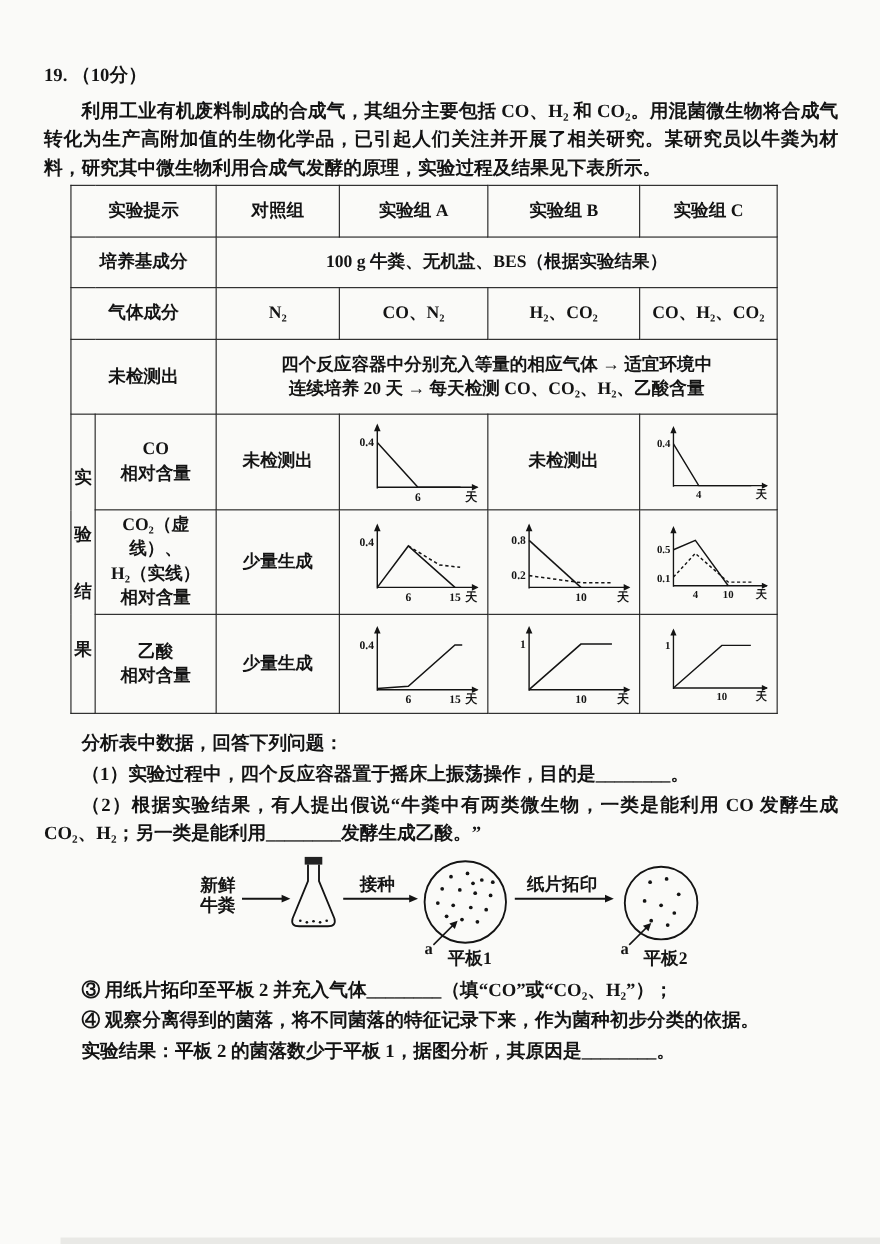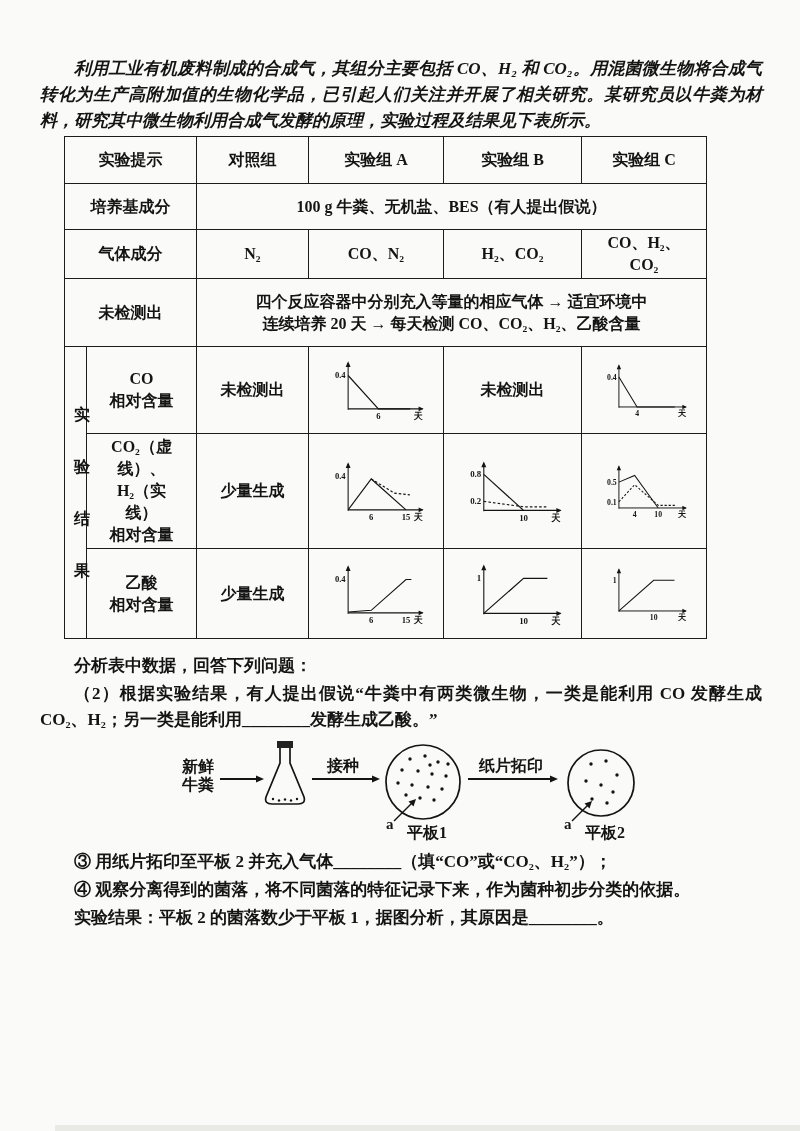--- a/index.html
+++ b/index.html
@@ -10,46 +10,50 @@
     font-family:"Liberation Serif","DejaVu Serif",serif;
     font-size:17px;
     font-weight:600;
     line-height:26px;
     overflow:hidden;
     position:relative;
   }
   .page { padding:56px 38px 0 40px; }
   .q-head { margin-bottom:6px; }
   .para { text-align:justify; text-indent:2em; }
-  .intro { margin-bottom:0;font-style:italic; }
+  .intro { margin-bottom:0; }
   .exp-table {
     border-collapse:collapse;
     margin:2px 0 14px 24px;
     width:642px;
     table-layout:fixed;
     font-size:16px;
     line-height:22px;
   }
   .exp-table td {
     border:1.6px solid #1c1c1c;
     text-align:center;
     vertical-align:middle;
-    padding:2px 17px;
+    padding:2px 5px;
   }
   .vlabel { display:flex; flex-direction:column; align-items:center; justify-content:center; gap:30px; }
   .chart-box { display:flex; align-items:center; justify-content:flex-end; }
   .qblock p { margin-bottom:2px;font-family:Liberation Serif, serif; }
   .flow { margin:4px 0 4px 140px; height:108px; }
   .scan-edge { position:absolute; left:55px; bottom:0; width:745px; height:6px; background:#e9e9e6; }
 </style>
 </head>
 <body>
 
 <div class="page">
 
+  <div class="q-head">
+    <span>19.</span>
+    <span>（10分）</span>
+  </div>
 
   <p class="para intro">利用工业有机废料制成的合成气，其组分主要包括 CO、H₂ 和 CO₂。用混菌微生物将合成气转化为生产高附加值的生物化学品，已引起人们关注并开展了相关研究。某研究员以牛粪为材料，研究其中微生物利用合成气发酵的原理，实验过程及结果见下表所示。</p>
 
   <table class="exp-table">
     <colgroup>
       <col style="width:22px">
         <col style="width:110px">
         <col style="width:112px">
       <col style="width:135px">
         <col style="width:138px">
@@ -58,21 +62,21 @@
     <tbody>
         <tr style="height:47px">
       <td colspan="2">实验提示</td>
       <td>对照组</td>
       <td>实验组 A</td>
       <td>实验组 B</td>
       <td>实验组 C</td>
     </tr>
     <tr style="height:46px">
       <td colspan="2">培养基成分</td>
-      <td colspan="4">100 g 牛粪、无机盐、BES（有人提出假说）</td>
+      <td colspan="4">100 g 牛粪、无机盐、BES（根据实验结果）</td>
     </tr>
     <tr style="height:47px">
       <td colspan="2">气体成分</td>
       <td>N₂</td>
       <td>CO、N₂</td>
       <td>H₂、CO₂</td>
       <td>CO、H₂、CO₂</td>
     </tr>
     <tr style="height:68px">
       <td colspan="2">未检测出</td>
@@ -230,20 +234,21 @@
                 <polyline points="27.0,62.0 74.1,20.5 102.3,20.5" fill="none" stroke="#141414" stroke-width="1.4"></polyline>
               </svg>
             </div>
           </td>
     </tr>
   </tbody>
     </table>
 
   <div class="qblock">
     <p class="para">分析表中数据，回答下列问题：</p>
+    <p class="para">（1）实验过程中，四个反应容器置于摇床上振荡操作，目的是________。</p>
     <p class="para">（2）根据实验结果，有人提出假说“牛粪中有两类微生物，一类是能利用 CO 发酵生成 CO₂、H₂；另一类是能利用________发酵生成乙酸。”</p>
   </div>
 
   <div class="flow">
     <svg width="480" height="108" viewBox="0 0 480 108">
 
       <text x="18" y="35" font-size="16" font-weight="bold" text-anchor="middle" fill="#141414">新鲜</text>
       <text x="18" y="53" font-size="16" font-weight="bold" text-anchor="middle" fill="#141414">牛粪</text>
 
       <line x1="40" y1="42" x2="78" y2="42" stroke="#141414" stroke-width="1.8"></line>

